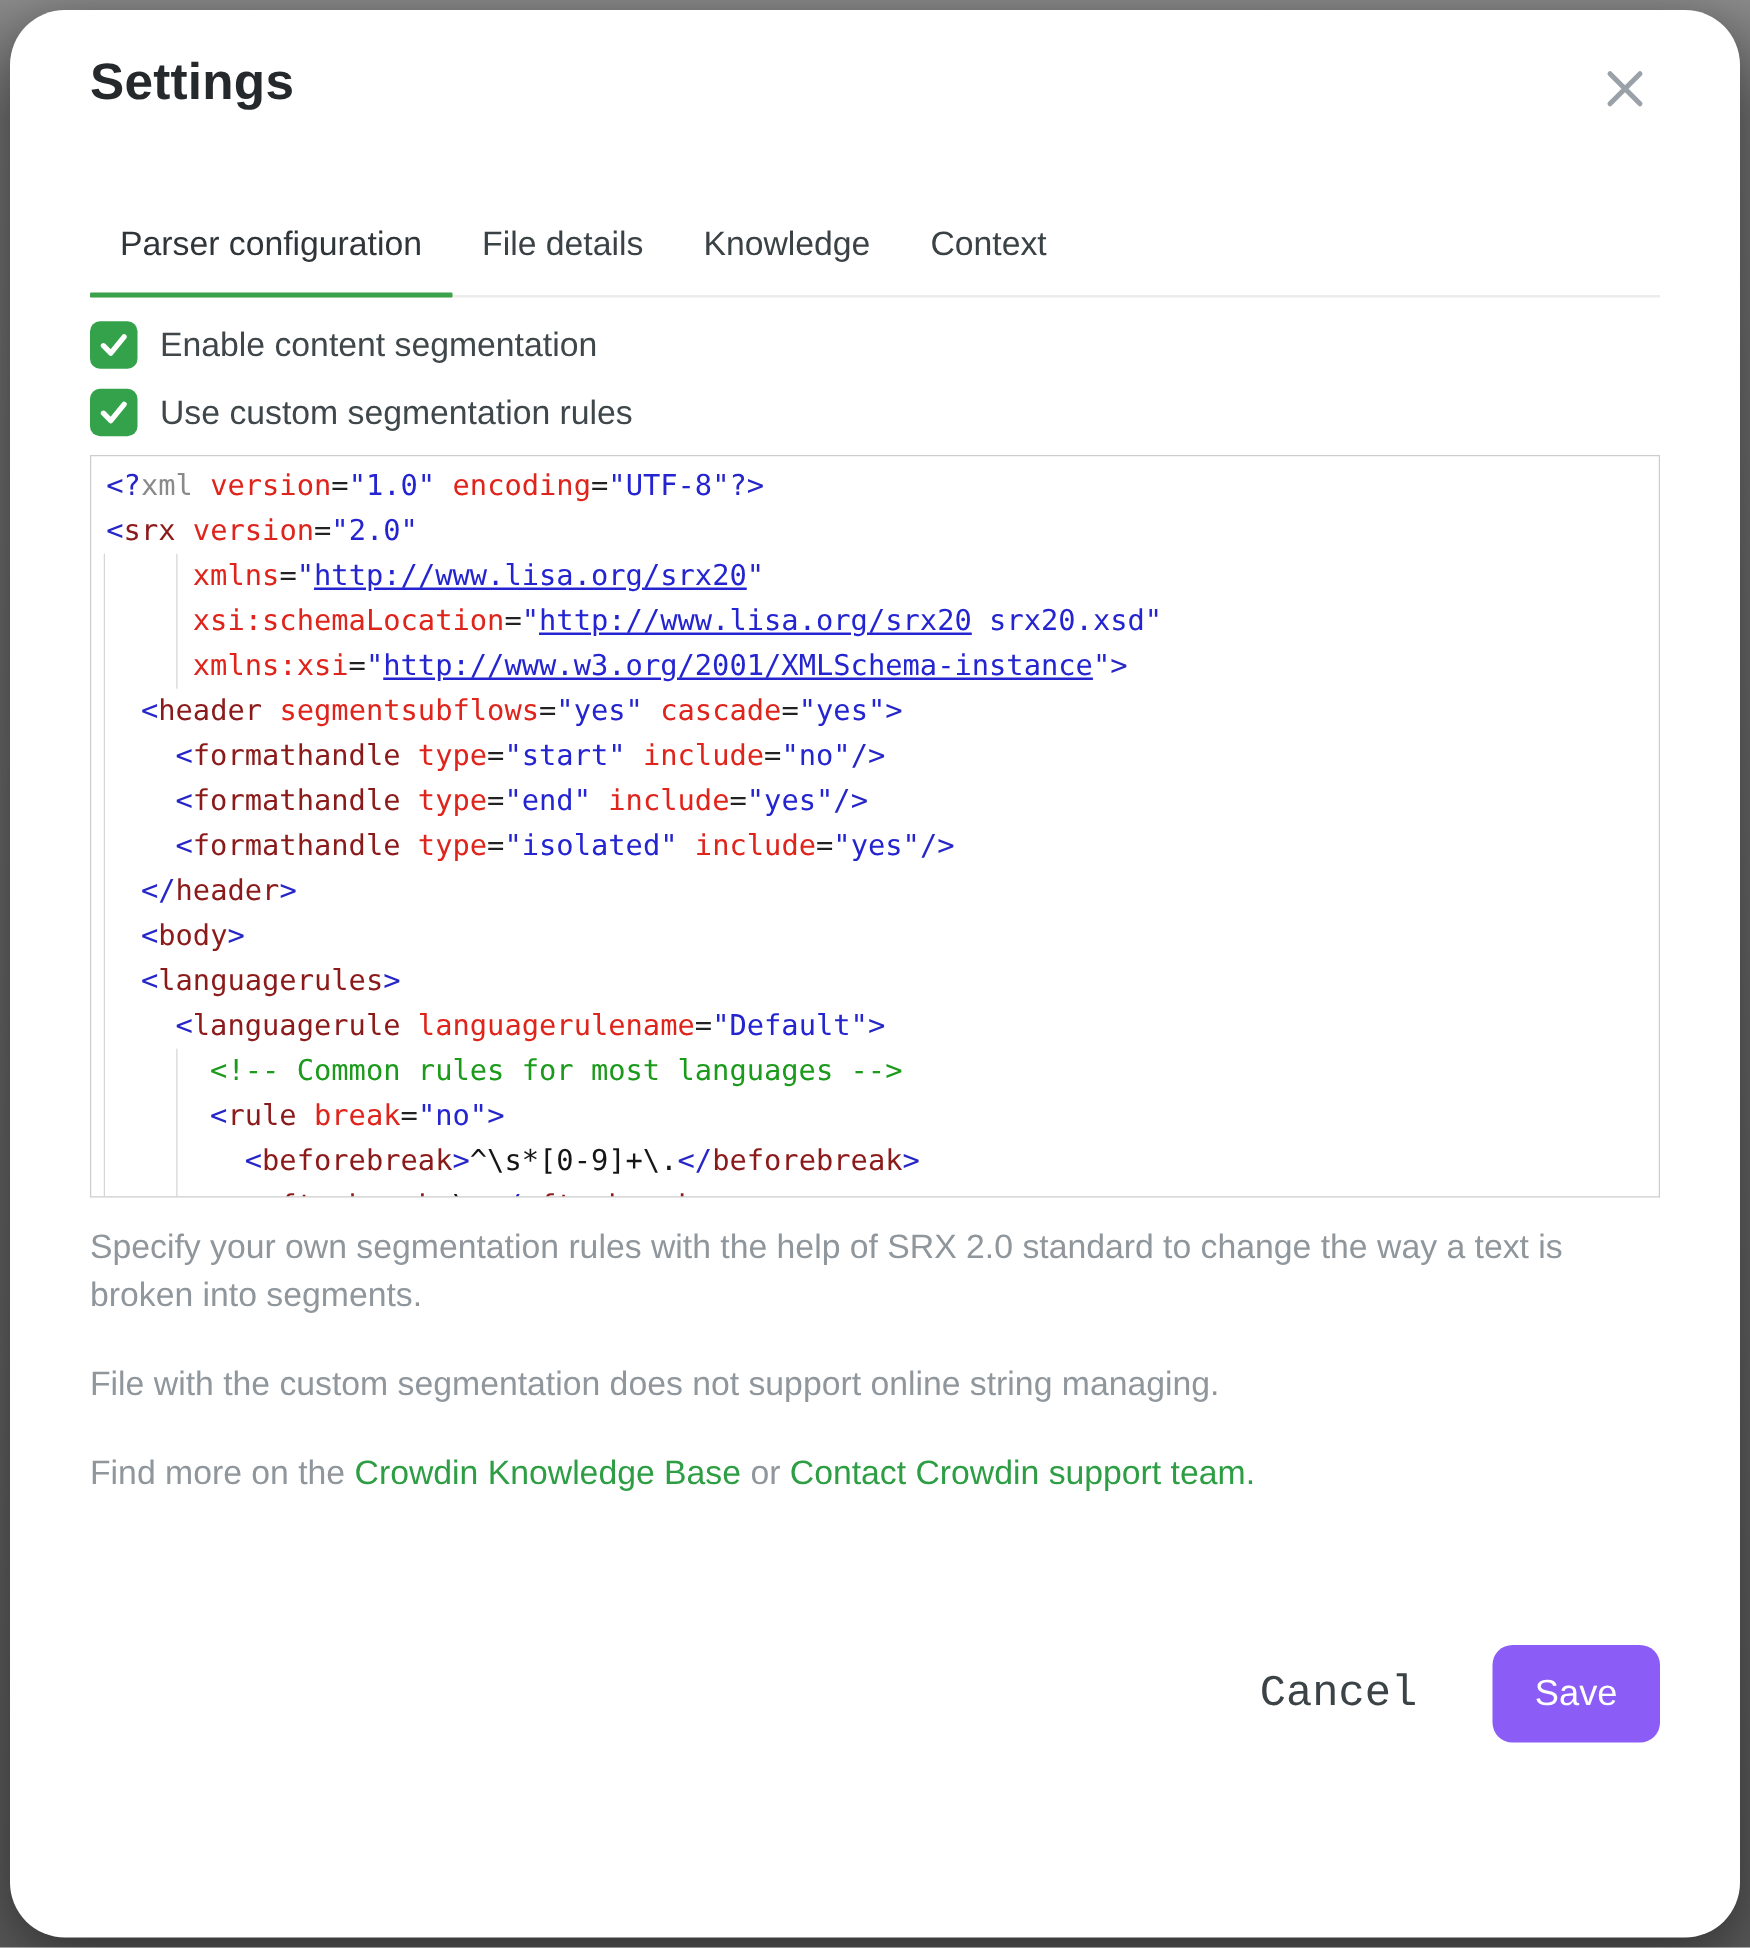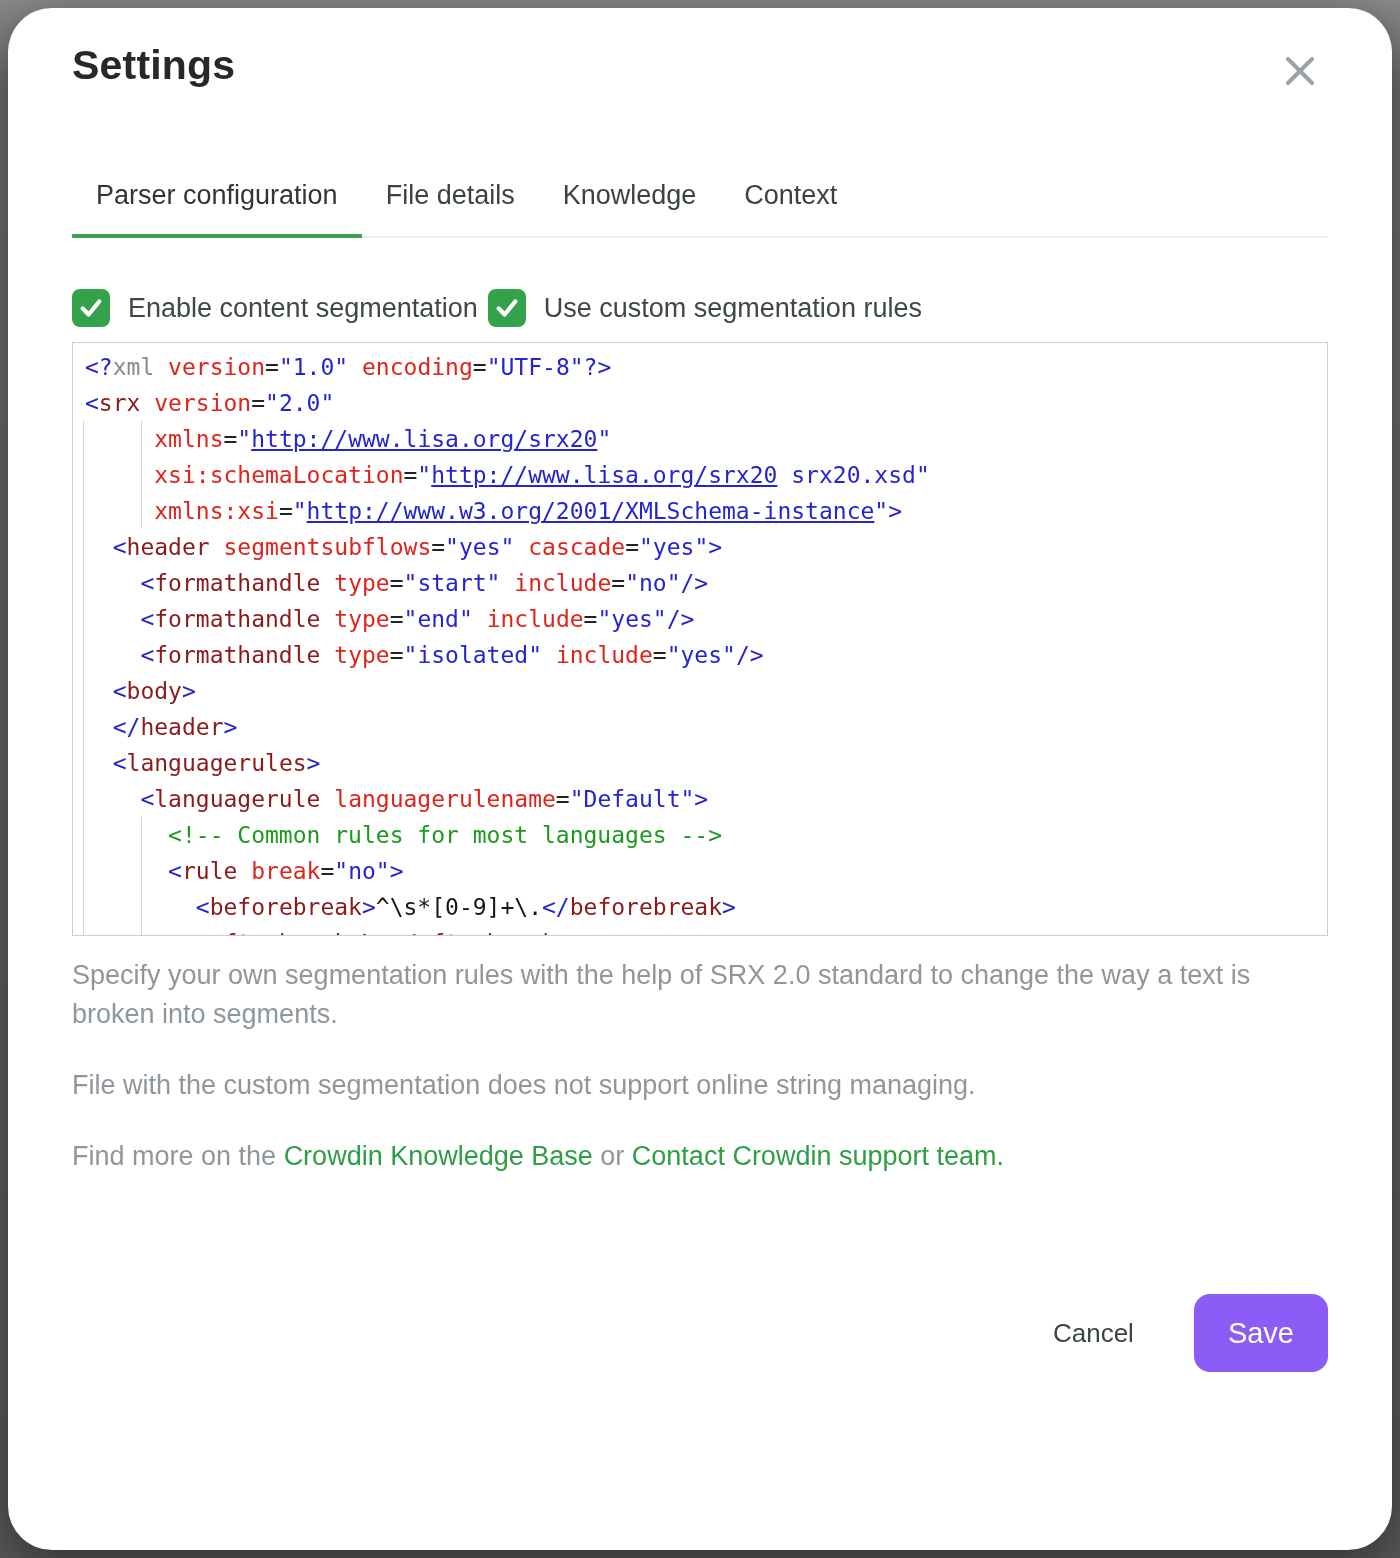--- a/index.html
+++ b/index.html
@@ -37,21 +37,21 @@
   .tab {
     position: relative; font-size: 27px; font-weight: 500; color: #3b4245;
     line-height: 34px; padding: 0 24px 24px 24px; cursor: pointer; white-space: nowrap;
   }
   .tab.active { color: #2f3538; }
   .tab.active::after {
     content: ""; position: absolute; left: 0; right: 0; bottom: -2px; height: 4px;
     background: #3ba24b; border-radius: 1px;
   }
   
-  .checks { margin-top: 48px; margin-left: 8px; display: flex; flex-direction: row; gap: 10px; }
+  .checks { margin-top: 16px; margin-left: 8px; display: flex; flex-direction: column; gap: 10px; }
   .check-row { display: flex; align-items: center; height: 44px; cursor: pointer; }
   .checkbox {
     width: 38px; height: 38px; border-radius: 8px; background: #34a24a;
     display: flex; align-items: center; justify-content: center; flex: 0 0 auto;
   }
   .check-label { font-size: 27px; color: #3f474b; margin-left: 18px; line-height: 34px; }
   
   .section-label {
     margin-top: 14px; margin-left: 8px; font-size: 27px; font-weight: 500;
     color: #3f474b; line-height: 34px;
@@ -88,22 +88,22 @@
   .help.p2 { margin-top: 32px; }
   .help.p3 { margin-top: 32px; }
   .green-link { color: #2e9e44; text-decoration: none; cursor: pointer; }
   .green-dot { color: #2e9e44; }
   
   .footer {
     display: flex; justify-content: flex-end; align-items: center;
     margin-top: 118px; padding-right: 8px; gap: 56px;
   }
   .cancel-btn {
-    border: none; background: transparent; font-size: 26px; color: #3c4347;
-    font-family: Liberation Sans, sans-serif; cursor: pointer; padding: 10px 4px;
+    border: none; background: transparent; font-size: 35px; color: #3c4347;
+    font-family: Liberation Mono, monospace; cursor: pointer; padding: 10px 4px;
   }
   .save-btn {
     border: none; background: #8b5cf6; color: #ffffff; font-size: 29px;
     font-family: "Liberation Sans", sans-serif; cursor: pointer;
     height: 78px; padding: 0 34px; min-width: 126px; border-radius: 16px;
   }
 </style>
 </head>
 <body>
 
@@ -155,22 +155,22 @@
     <div class="code-content">
         <div class="cl"><span class="tk-br">&lt;?</span><span class="tk-meta">xml</span><span class="tk-txt"> </span><span class="tk-att">version</span><span class="tk-eq">=</span><span class="tk-val">"1.0"</span><span class="tk-txt"> </span><span class="tk-att">encoding</span><span class="tk-eq">=</span><span class="tk-val">"UTF-8"</span><span class="tk-br">?&gt;</span></div>
         <div class="cl"><span class="tk-br">&lt;</span><span class="tk-tag">srx</span><span class="tk-txt"> </span><span class="tk-att">version</span><span class="tk-eq">=</span><span class="tk-val">"2.0"</span></div>
         <div class="cl"><span class="tk-ind">     </span><span class="tk-att">xmlns</span><span class="tk-eq">=</span><span class="tk-val">"</span><span class="tk-lnk">http://www.lisa.org/srx20</span><span class="tk-val">"</span></div>
         <div class="cl"><span class="tk-ind">     </span><span class="tk-att">xsi:schemaLocation</span><span class="tk-eq">=</span><span class="tk-val">"</span><span class="tk-lnk">http://www.lisa.org/srx20</span><span class="tk-val"> srx20.xsd"</span></div>
         <div class="cl"><span class="tk-ind">     </span><span class="tk-att">xmlns:xsi</span><span class="tk-eq">=</span><span class="tk-val">"</span><span class="tk-lnk">http://www.w3.org/2001/XMLSchema-instance</span><span class="tk-val">"</span><span class="tk-br">&gt;</span></div>
         <div class="cl"><span class="tk-ind">  </span><span class="tk-br">&lt;</span><span class="tk-tag">header</span><span class="tk-txt"> </span><span class="tk-att">segmentsubflows</span><span class="tk-eq">=</span><span class="tk-val">"yes"</span><span class="tk-txt"> </span><span class="tk-att">cascade</span><span class="tk-eq">=</span><span class="tk-val">"yes"</span><span class="tk-br">&gt;</span></div>
         <div class="cl"><span class="tk-ind">    </span><span class="tk-br">&lt;</span><span class="tk-tag">formathandle</span><span class="tk-txt"> </span><span class="tk-att">type</span><span class="tk-eq">=</span><span class="tk-val">"start"</span><span class="tk-txt"> </span><span class="tk-att">include</span><span class="tk-eq">=</span><span class="tk-val">"no"</span><span class="tk-br">/&gt;</span></div>
         <div class="cl"><span class="tk-ind">    </span><span class="tk-br">&lt;</span><span class="tk-tag">formathandle</span><span class="tk-txt"> </span><span class="tk-att">type</span><span class="tk-eq">=</span><span class="tk-val">"end"</span><span class="tk-txt"> </span><span class="tk-att">include</span><span class="tk-eq">=</span><span class="tk-val">"yes"</span><span class="tk-br">/&gt;</span></div>
         <div class="cl"><span class="tk-ind">    </span><span class="tk-br">&lt;</span><span class="tk-tag">formathandle</span><span class="tk-txt"> </span><span class="tk-att">type</span><span class="tk-eq">=</span><span class="tk-val">"isolated"</span><span class="tk-txt"> </span><span class="tk-att">include</span><span class="tk-eq">=</span><span class="tk-val">"yes"</span><span class="tk-br">/&gt;</span></div>
+        <div class="cl"><span class="tk-ind">  </span><span class="tk-br">&lt;/</span><span class="tk-tag">header</span><span class="tk-br">&gt;</span></div>
         <div class="cl"><span class="tk-ind">  </span><span class="tk-br">&lt;</span><span class="tk-tag">body</span><span class="tk-br">&gt;</span></div>
-        <div class="cl"><span class="tk-ind">  </span><span class="tk-br">&lt;/</span><span class="tk-tag">header</span><span class="tk-br">&gt;</span></div>
         <div class="cl"><span class="tk-ind">  </span><span class="tk-br">&lt;</span><span class="tk-tag">languagerules</span><span class="tk-br">&gt;</span></div>
         <div class="cl"><span class="tk-ind">    </span><span class="tk-br">&lt;</span><span class="tk-tag">languagerule</span><span class="tk-txt"> </span><span class="tk-att">languagerulename</span><span class="tk-eq">=</span><span class="tk-val">"Default"</span><span class="tk-br">&gt;</span></div>
         <div class="cl"><span class="tk-ind">      </span><span class="tk-com">&lt;!-- Common rules for most languages --&gt;</span></div>
         <div class="cl"><span class="tk-ind">      </span><span class="tk-br">&lt;</span><span class="tk-tag">rule</span><span class="tk-txt"> </span><span class="tk-att">break</span><span class="tk-eq">=</span><span class="tk-val">"no"</span><span class="tk-br">&gt;</span></div>
         <div class="cl"><span class="tk-ind">        </span><span class="tk-br">&lt;</span><span class="tk-tag">beforebreak</span><span class="tk-br">&gt;</span><span class="tk-txt">^\s*[0-9]+\.</span><span class="tk-br">&lt;/</span><span class="tk-tag">beforebreak</span><span class="tk-br">&gt;</span></div>
         <div class="cl"><span class="tk-ind">        </span><span class="tk-br">&lt;</span><span class="tk-tag">afterbreak</span><span class="tk-br">&gt;</span><span class="tk-txt">\s</span><span class="tk-br">&lt;/</span><span class="tk-tag">afterbreak</span><span class="tk-br">&gt;</span></div>
       </div>
   </div>
 
   <p class="help p1"><span>Specify your own segmentation rules with the help of SRX 2.0 standard to change the way a text is</span><br><span>broken into segments.</span></p>

